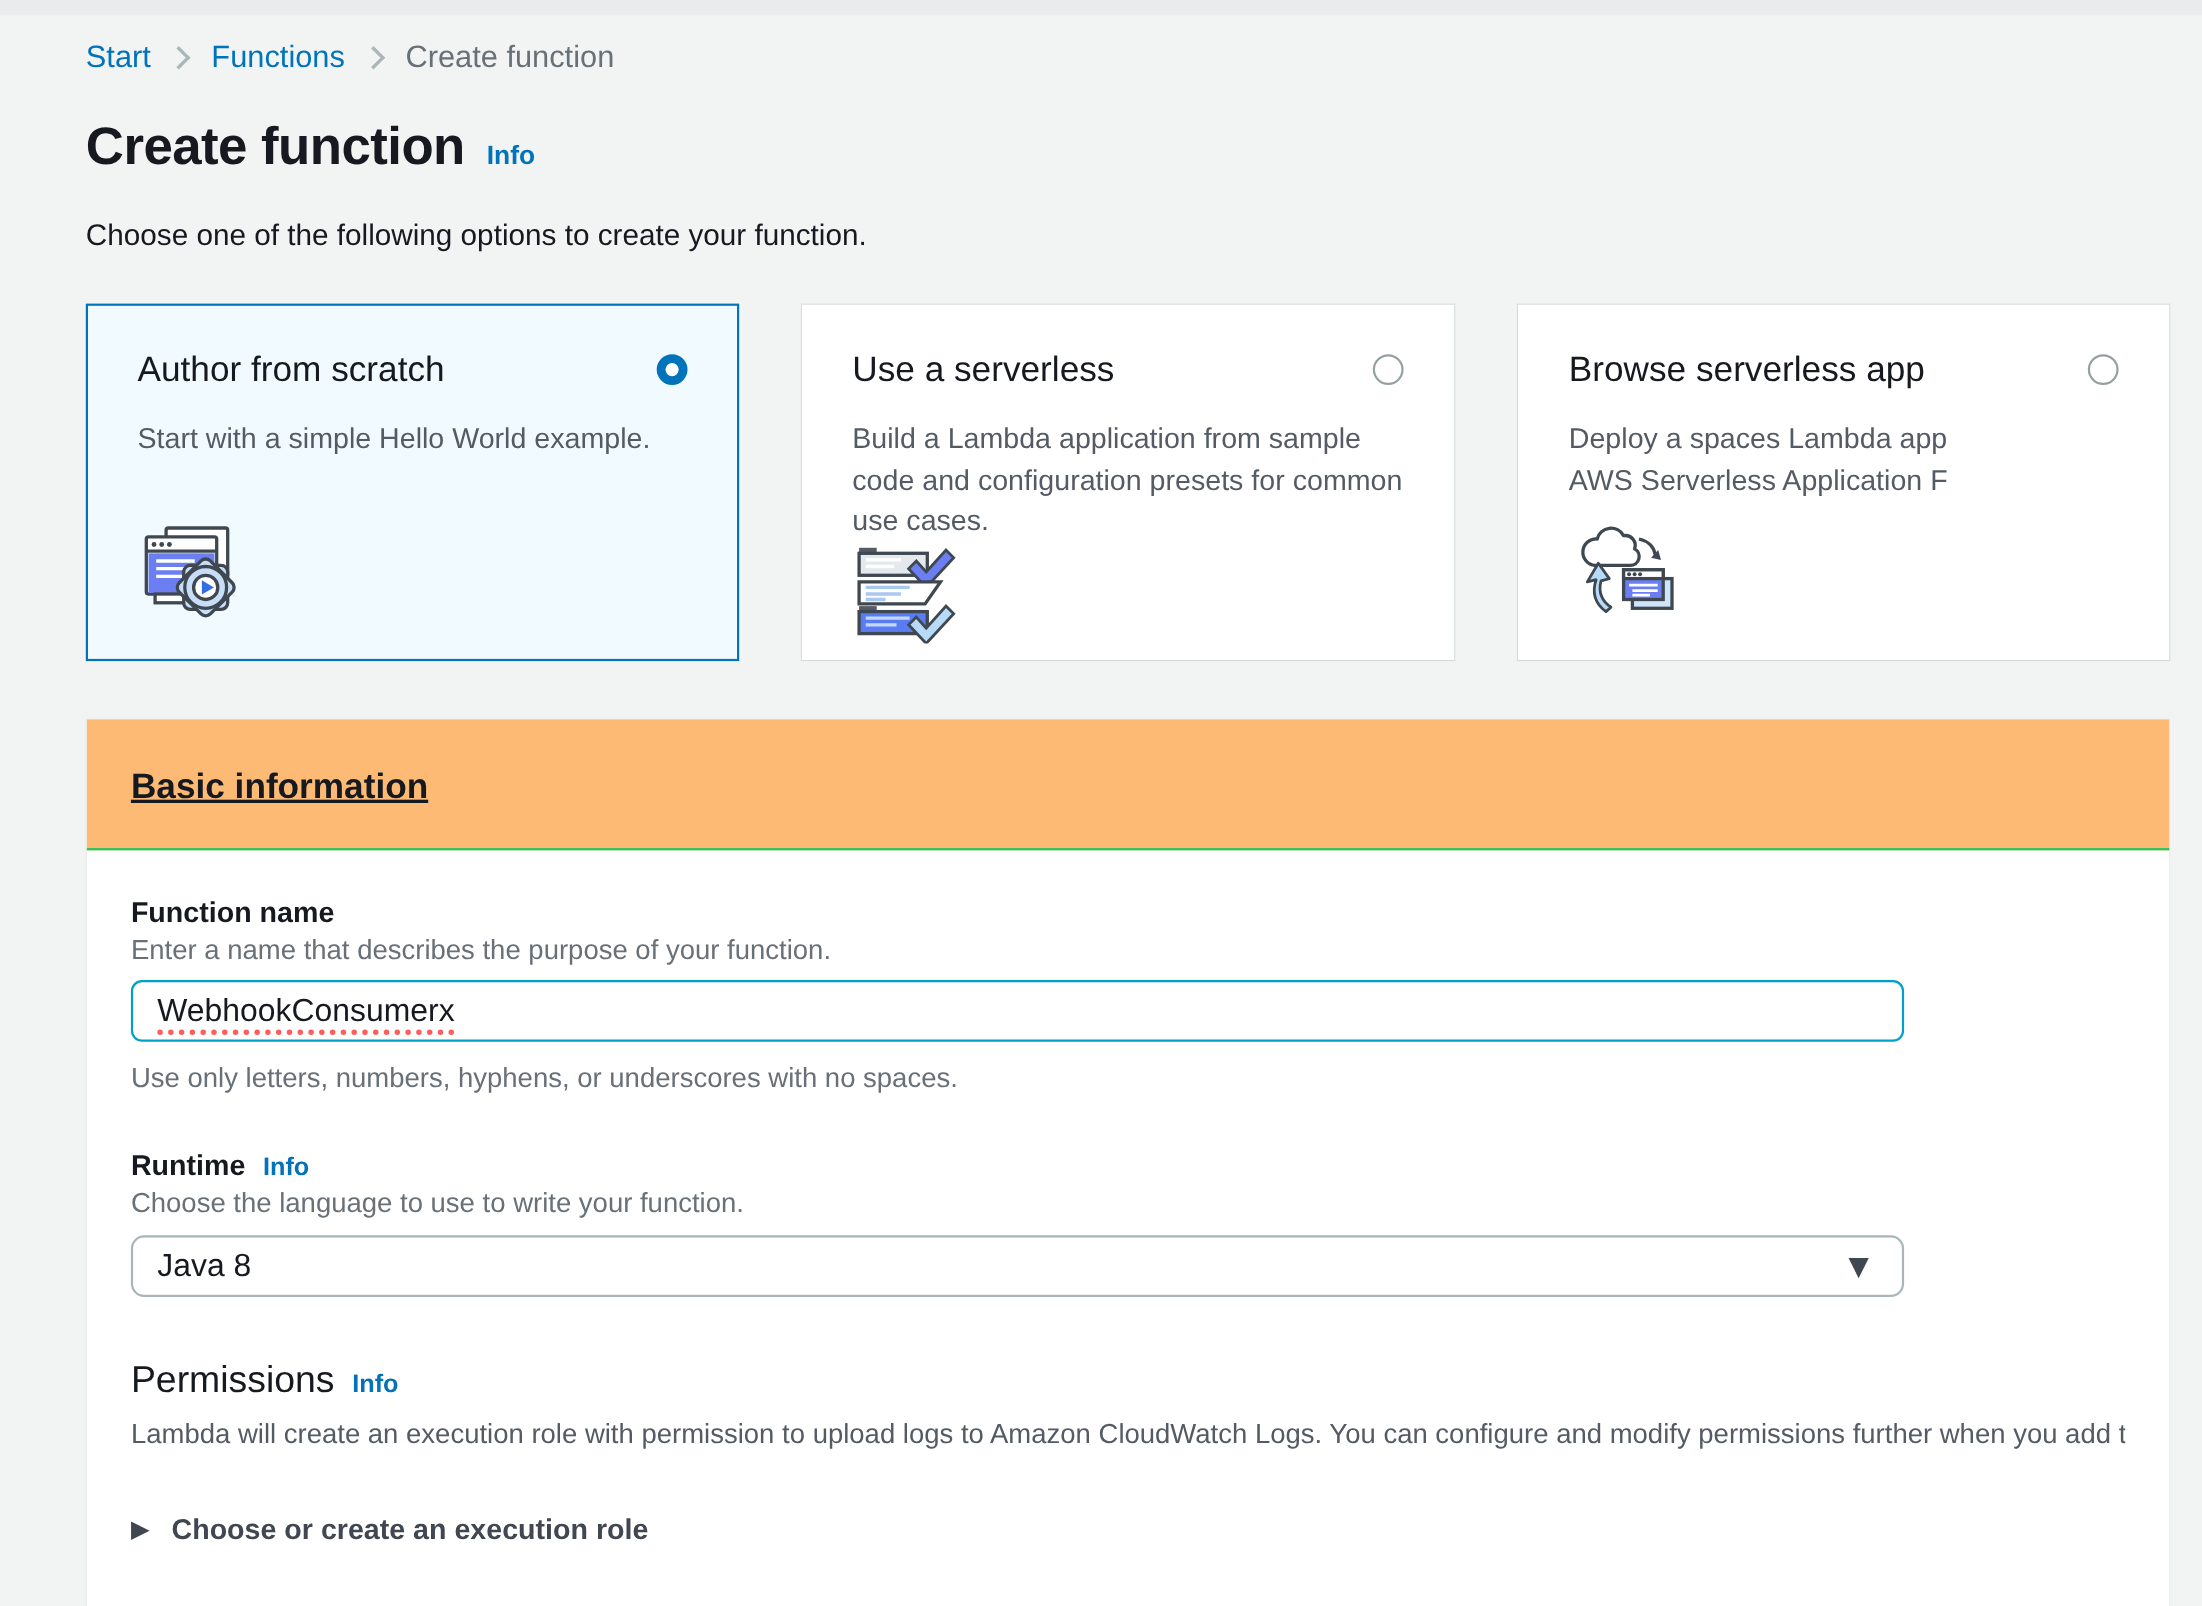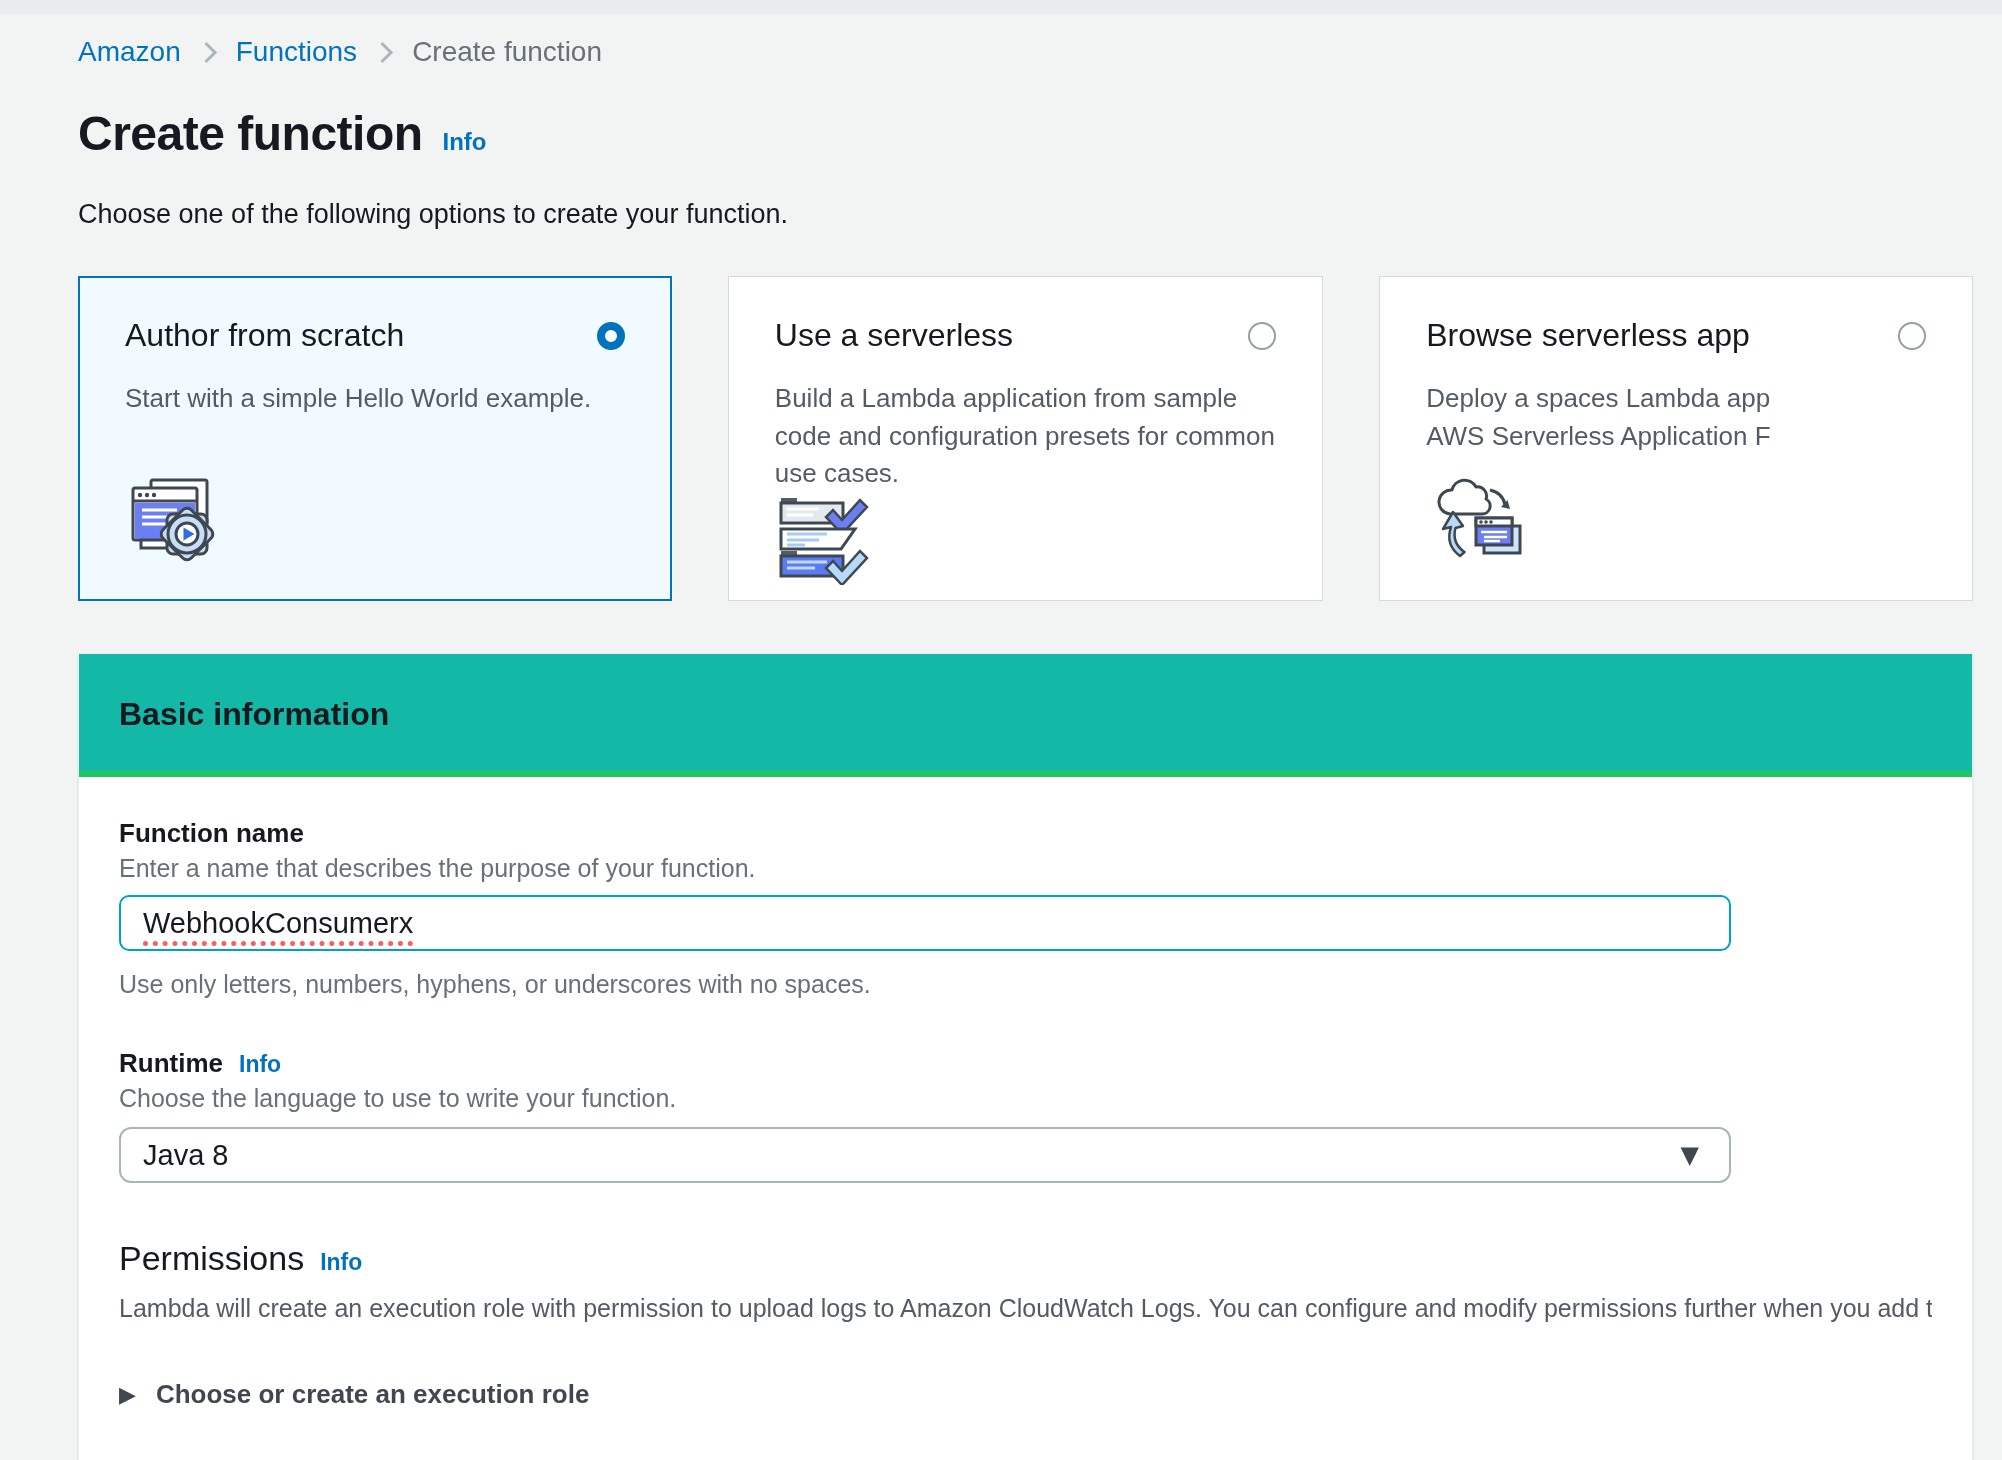--- a/index.html
+++ b/index.html
@@ -33,21 +33,21 @@
   .radio{box-sizing:border-box;width:28px;height:28px;border-radius:50%;flex:0 0 auto;margin-left:20px;}
   .radio.on{border:8px solid #0073bb;background:#fff;}
   .radio.off{border:2px solid #95a0a1;background:transparent;}
   .card-desc{margin:26px 0 0 0;font-size:26px;line-height:1.45;color:#545b64;}
   .card-icon{margin-top:auto;}
   .card-icon svg{display:block;}
 
   
   .panel{margin-top:52px;width:1895px;box-sizing:border-box;background:#fff;
     border:1px solid #eaeded;box-shadow:0 1px 2px rgba(0,28,36,.12);height:860px;}
-  .panel-header{padding:42px 40px 38px 40px;background:#14b8a6;border-bottom:6px solid #22c55e;}
+  .panel-header{padding:42px 40px 38px 40px;background:#fdba74;border-bottom:2px solid #22c55e;text-decoration:underline;}
   .panel-header h2{margin:0;font-size:32px;font-weight:700;}
   .panel-body{padding:40px;}
   .field label{font-size:26px;font-weight:600;display:inline-block;line-height:32px;}
   .helper{margin:4px 0 0 0;font-size:25px;line-height:30px;color:#687078;}
   .text-input{box-sizing:border-box;margin-top:12px;width:1612px;height:56px;background:#fff;
     border:2px solid #00a1c9;border-radius:10px;display:flex;align-items:center;
     padding:0 22px;font-size:29px;cursor:text;}
   .spellcheck{text-decoration:underline;text-decoration-style:dotted;
     text-decoration-color:#ff5c5c;text-decoration-thickness:5px;text-underline-offset:8px;}
   .constraint{margin-top:18px;}
@@ -65,21 +65,21 @@
   .expander-label{margin-left:20px;font-size:26px;font-weight:700;color:#414750;}
 </style>
 </head>
 <body>
 
 <div class="topbar"></div>
 
 <div class="page">
 
   <nav class="breadcrumb">
-    <a>Amazon</a>
+    <a>Start</a>
     <span class="crumb-sep"></span>
     <a>Functions</a>
     <span class="crumb-sep"></span>
     <span class="crumb-current">Create function</span>
   </nav>
 
   <div class="h1-row">
     <h1>Create function</h1>
     <a class="info-link">Info</a>
   </div>

